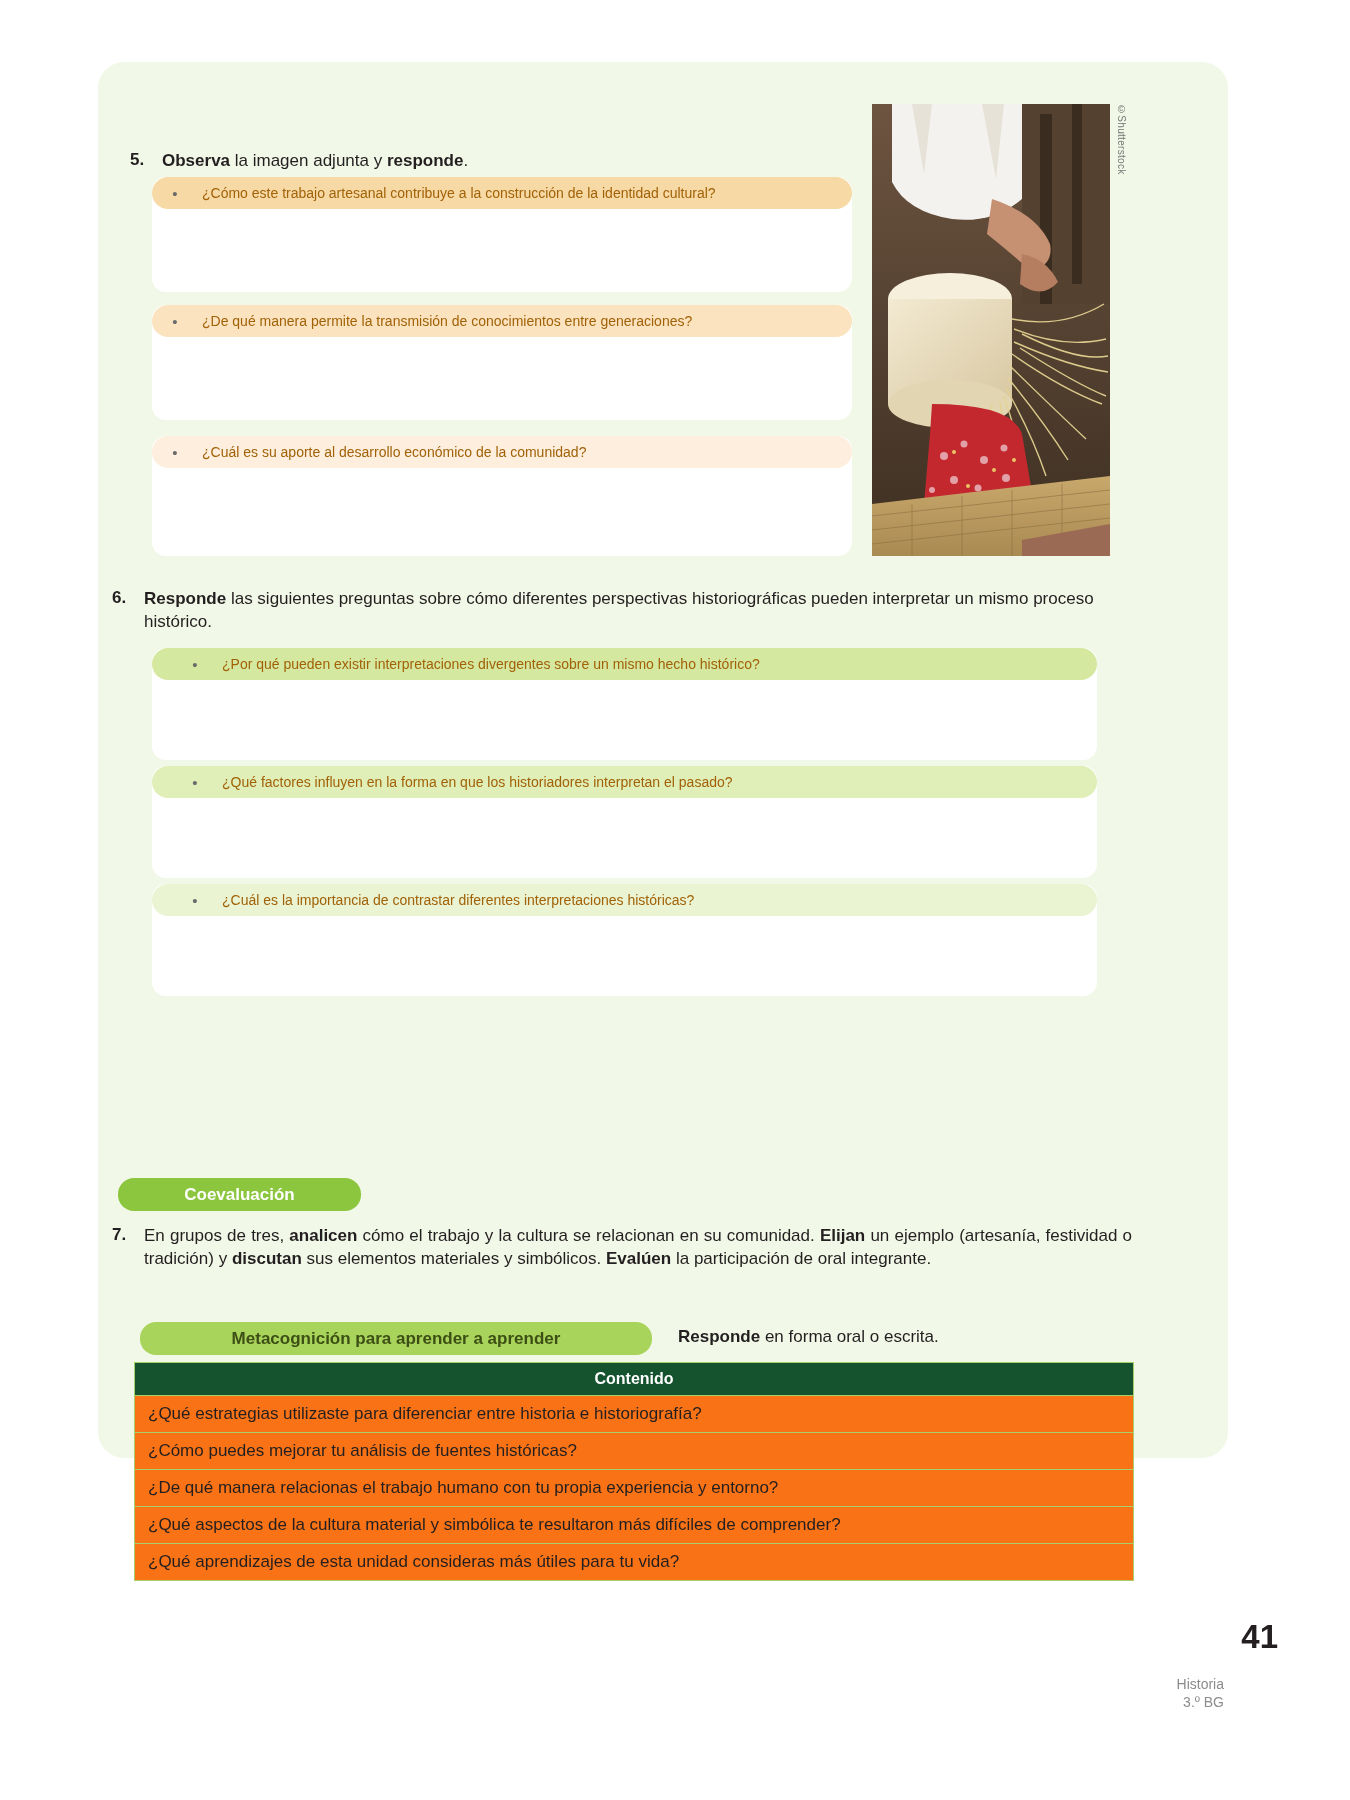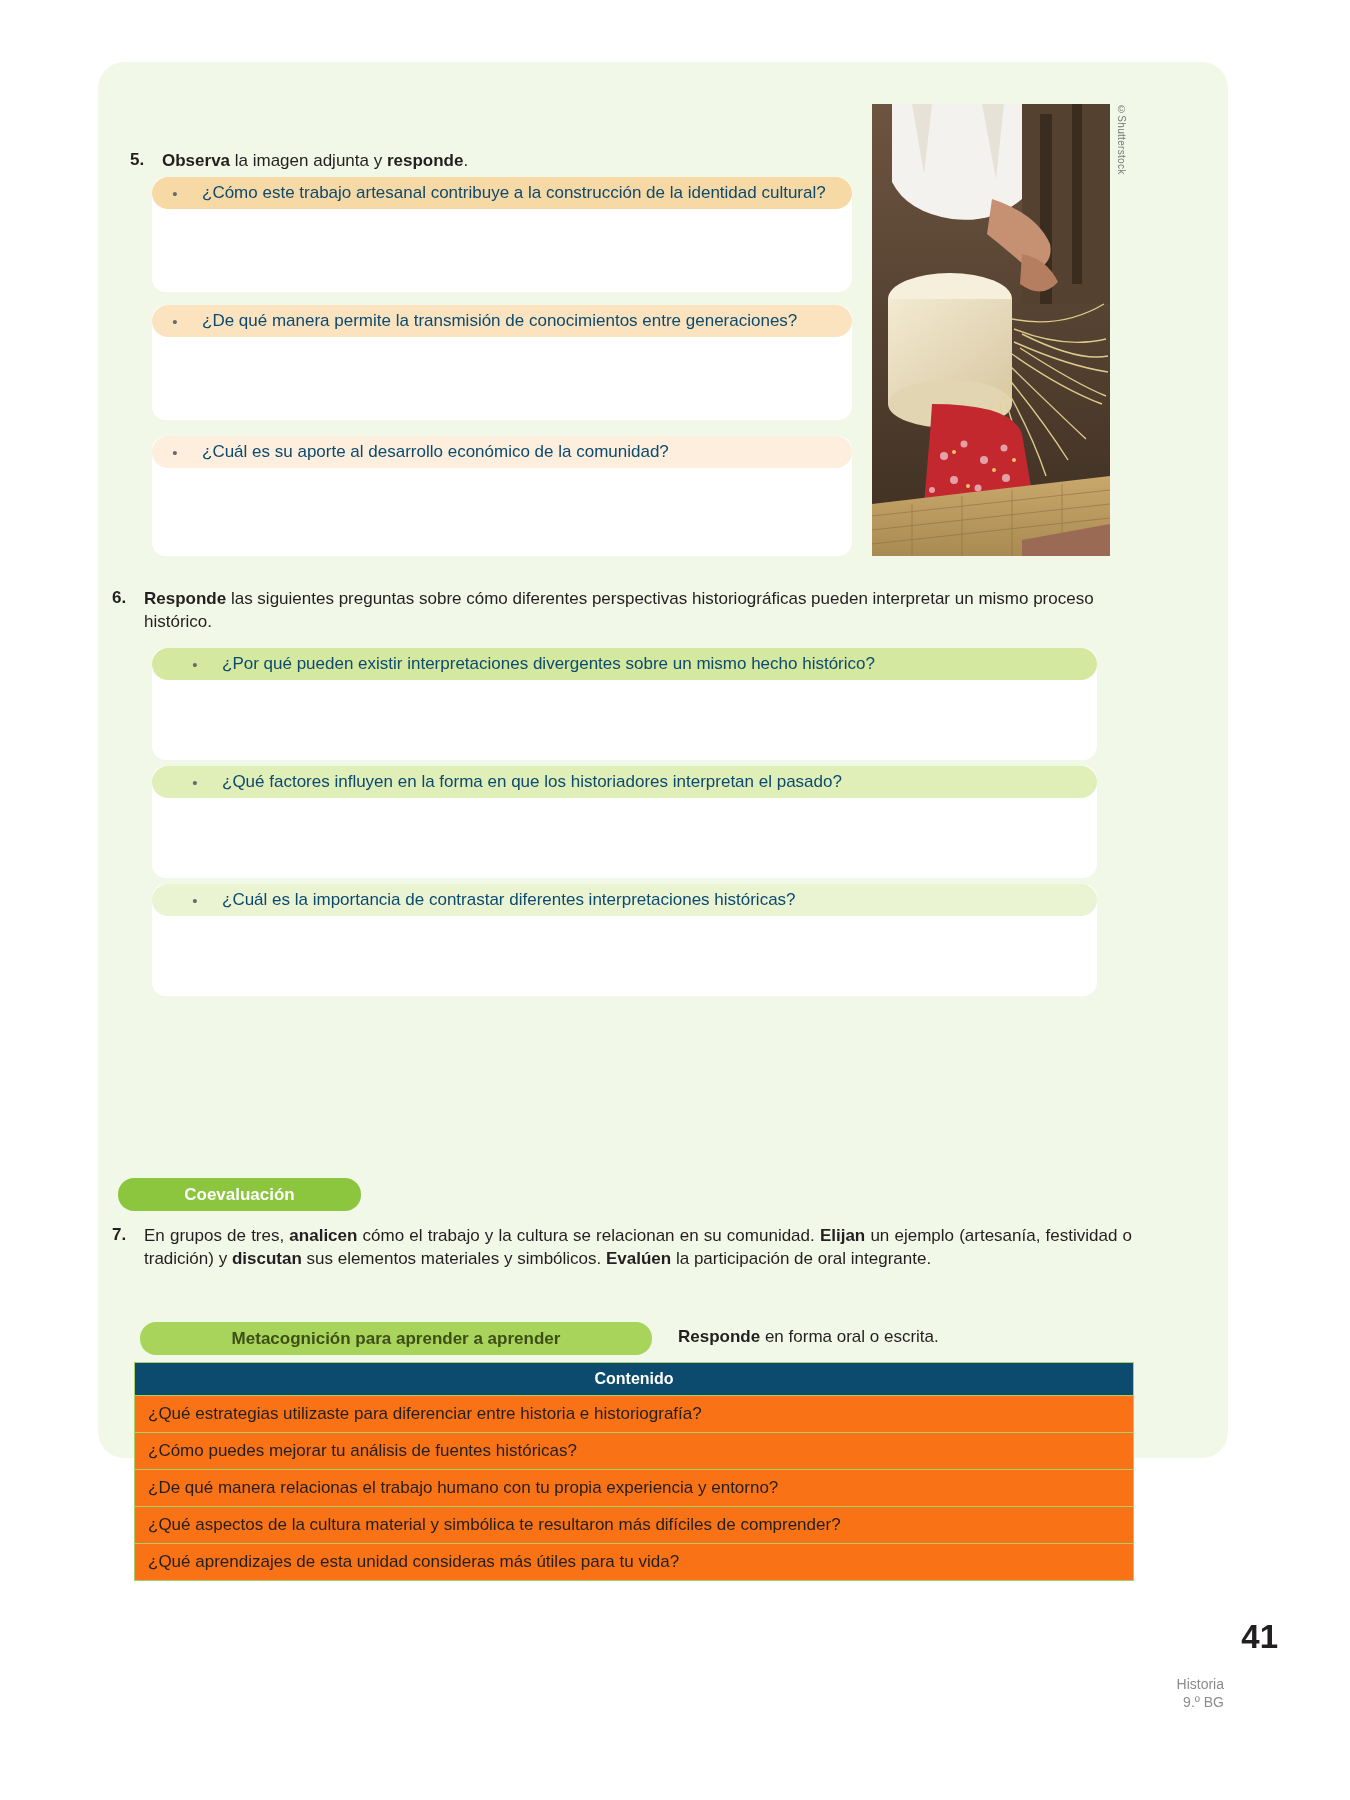--- a/index.html
+++ b/index.html
@@ -73,22 +73,22 @@
   }
   .bullet {
     width: 18px;
     flex: 0 0 18px;
     text-align: center;
     font-size: 15px;
     color: #6b6b6b;
     line-height: 1;
   }
   .pill-text {
-    font-size: 17px;
-    color: #0c4a6e;
+    font-size: 14px;
+    color: #a16207;
     padding-left: 18px;
     white-space: nowrap;
     text-align: center;
   }
 
   
   .photo {
     position: absolute;
     left: 872px;
     top: 104px;
@@ -139,21 +139,21 @@
   
   .table {
     position: absolute;
     left: 134px;
     top: 1362px;
     width: 1000px;
     border: 1px solid #a9cf6a;
     box-sizing: border-box;
   }
   .table .th {
-    background: #0c4a6e;
+    background: #14532d;
     color: #ffffff;
     font-weight: bold;
     font-size: 16px;
     text-align: center;
     padding: 7px 0;
     border-bottom: 1px solid #a9cf6a;
   }
   .table .td {
     background: #f97316;
     font-size: 17px;
@@ -338,17 +338,17 @@
     <div class="th">Contenido</div>
     <div class="td">¿Qué estrategias utilizaste para diferenciar entre historia e historiografía?</div>
     <div class="td">¿Cómo puedes mejorar tu análisis de fuentes históricas?</div>
     <div class="td">¿De qué manera relacionas el trabajo humano con tu propia experiencia y entorno?</div>
     <div class="td">¿Qué aspectos de la cultura material y simbólica te resultaron más difíciles de comprender?</div>
     <div class="td">¿Qué aprendizajes de esta unidad consideras más útiles para tu vida?</div>
   </div>
 
   <div class="footer-sub">
     <div>Historia</div>
-    <div>9.º BG</div>
+    <div>3.º BG</div>
   </div>
   <div class="folio">41</div>
 
 </div>
 
 </body></html>

